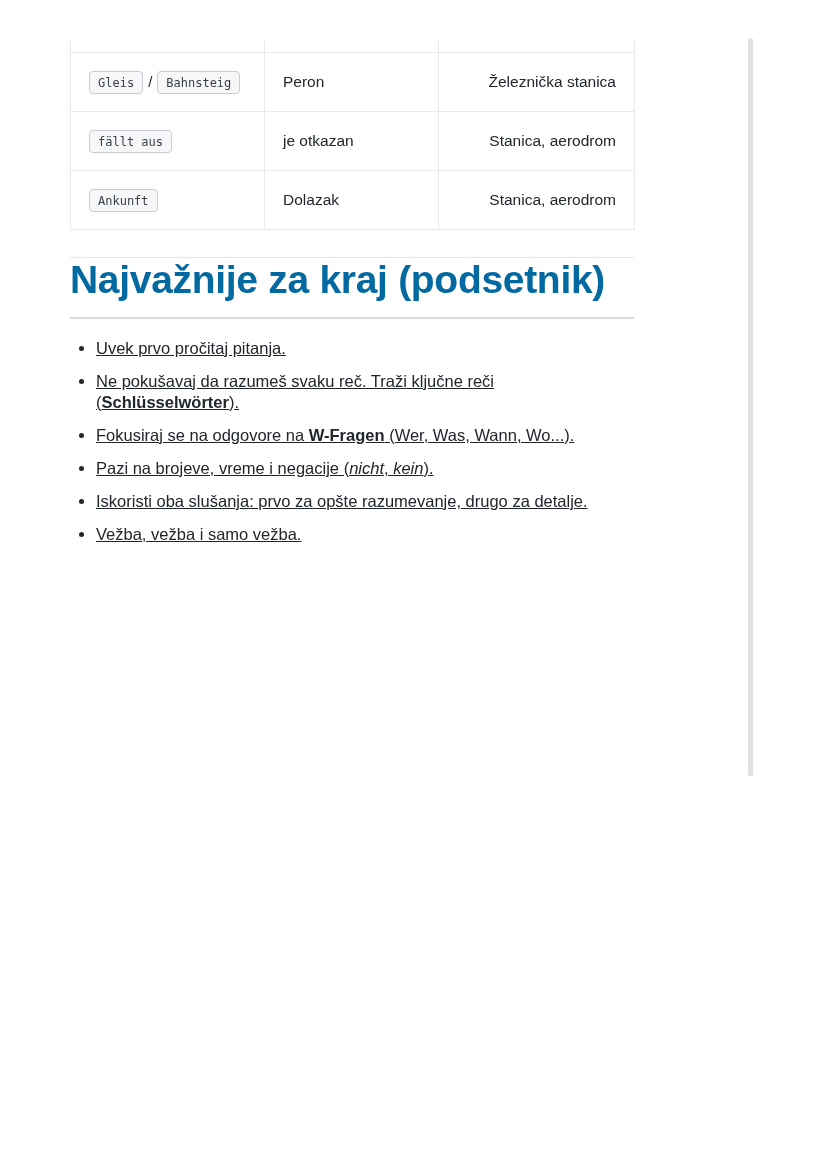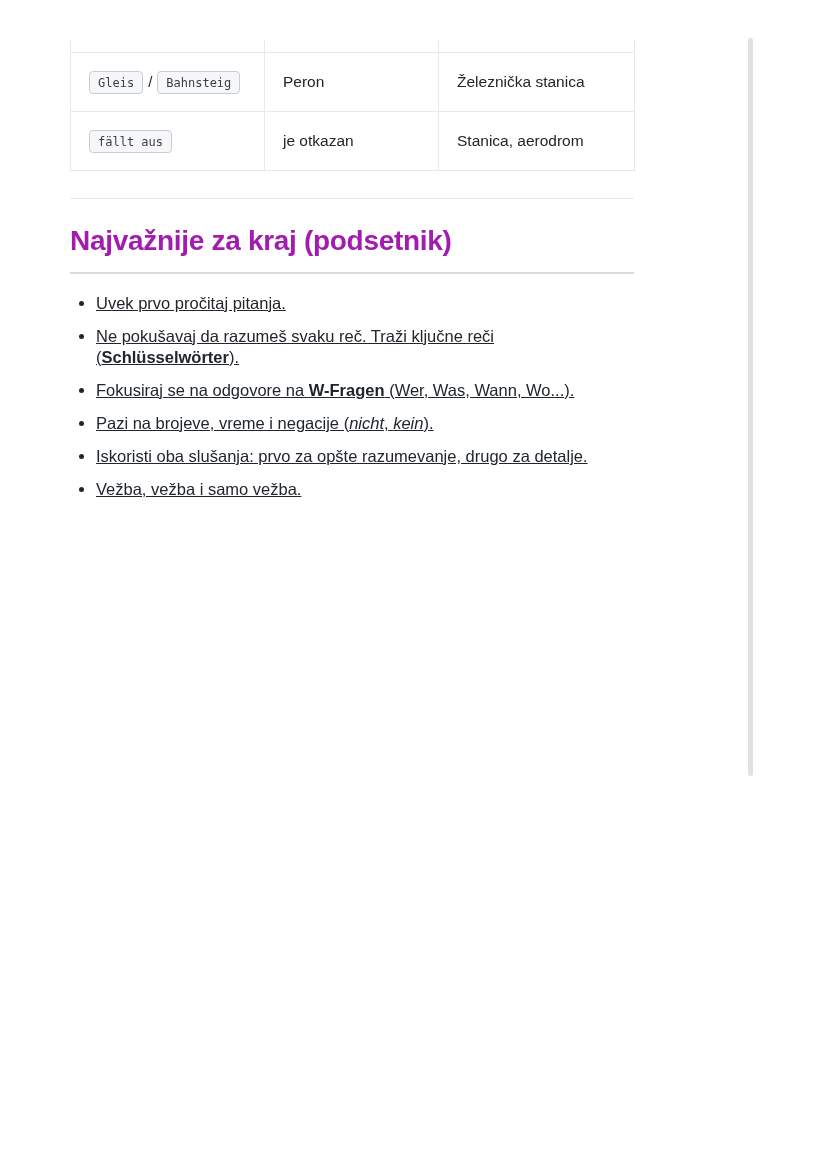--- a/index.html
+++ b/index.html
@@ -36,21 +36,21 @@
     vertical-align: middle;
     line-height: 1.5;
   }
   table.vocab tr.partial td {
     height: 12px;
     padding: 0;
     border-top: none;
   }
   td.c1 { width: 194px; }
   td.c2 { width: 174px; }
-  td.c3 { width: 196px; }
+  td.c3 { width: 196px; text-align: right; }
 
   .badge {
     display: inline-block;
     font-family: "DejaVu Sans Mono", monospace;
     font-size: 12px;
     line-height: 1;
     color: #3a3f45;
     background: #f6f7f8;
     border: 1px solid #c9cdd3;
     border-radius: 4px;
@@ -71,24 +71,23 @@
     background: #e5e7eb;
   }
   .heading-rule {
     margin-top: 15px;
     height: 2px;
     background: #d8dbdf;
   }
 
   
   h2.summary-heading {
-    margin-top: 26px;
-    font-size: 28px;
+    font-size: 39px;
     font-weight: 700;
-    color: #a21caf;
+    color: #0369a1;
     letter-spacing: -0.3px;
   }
   ul.tips {
     margin-top: 19px;
     padding-left: 26px;
     list-style: disc;
     text-decoration: underline;
   }
   ul.tips li {
     font-size: 16.5px;
@@ -144,20 +143,27 @@
 
         <tr>
           <td class="c1">
             <span class="badge">fällt aus</span>
           </td>
           <td class="c2">je otkazan</td>
           <td class="c3">Stanica, aerodrom</td>
         </tr>
 
 
+        <tr>
+          <td class="c1">
+            <span class="badge">Ankunft</span>
+          </td>
+          <td class="c2">Dolazak</td>
+          <td class="c3">Stanica, aerodrom</td>
+        </tr>
       </tbody>
     </table>
 
     <div class="rule"></div>
 
     <h2 class="summary-heading">Najvažnije za kraj (podsetnik)</h2>
     <div class="heading-rule"></div>
 
     <ul class="tips">
       <li>

